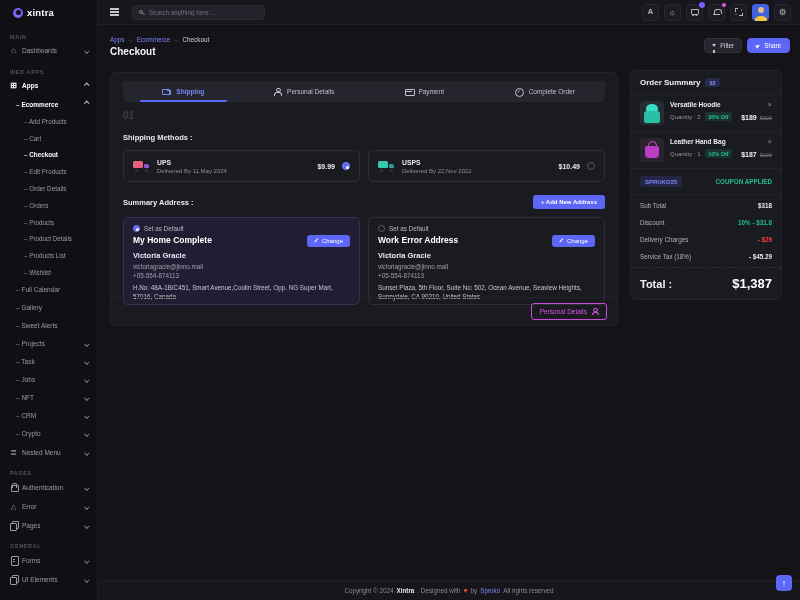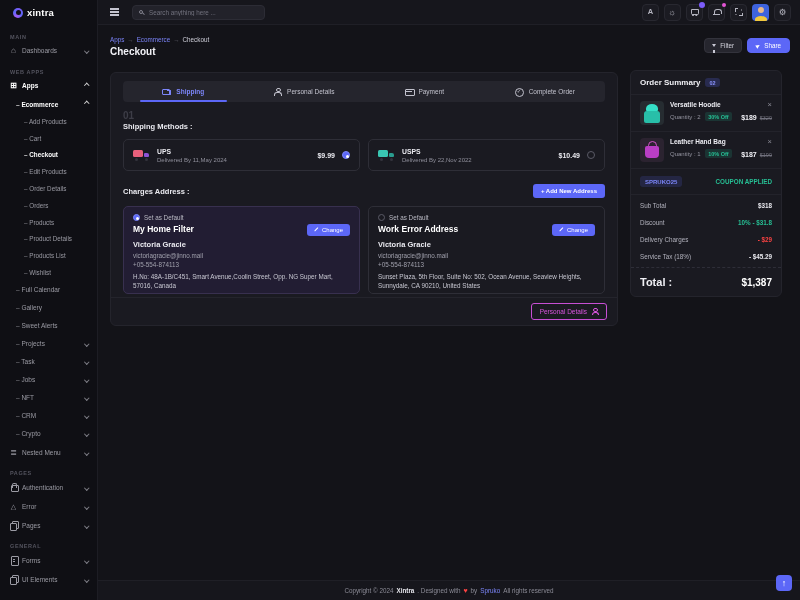--- a/index.html
+++ b/index.html
@@ -86,21 +86,21 @@
   .icon-truck .tico::before{content:"";position:absolute;left:0;top:1px;width:5.2px;height:4.2px;border:1px solid currentColor;border-radius:1px;}
   .icon-truck .tico::after{content:"";position:absolute;right:0.4px;top:2.2px;width:3px;height:3px;border:1px solid currentColor;border-left:none;border-radius:0 1px 1px 0;}
   .icon-user .tico::before{content:"";position:absolute;top:0;left:2.7px;width:2.8px;height:2.8px;border:1px solid currentColor;border-radius:50%;}
   .icon-user .tico::after{content:"";position:absolute;bottom:0;left:1px;width:6px;height:2.8px;border:1px solid currentColor;border-bottom:none;border-radius:3px 3px 0 0;}
   .icon-card .tico::before{content:"";position:absolute;left:0.5px;top:1px;width:8px;height:5.5px;border:1px solid currentColor;border-radius:1px;}
   .icon-card .tico::after{content:"";position:absolute;left:1px;top:3px;width:7px;height:1px;background:currentColor;}
   .icon-check .tico::before{content:"✓";position:absolute;left:1px;top:0;font-size:5.5px;line-height:7.5px;width:7px;text-align:center;}
   .icon-check .tico::after{content:"";position:absolute;left:0.5px;top:0.5px;width:7px;height:7px;border:1px solid currentColor;border-radius:50%;}
 
   .step-num{margin-top:8px;font-size:10px;font-weight:bold;color:#3d3d47;}
-  .sec-heading{margin-top:1px;font-size:7.5px;font-weight:bold;color:#eaeaf0;}
+  .sec-heading{margin-top:12px;font-size:7.5px;font-weight:bold;color:#eaeaf0;}
   .methods{margin-top:8px;display:flex;gap:8px;}
   .method{flex:1;height:32px;border:1px solid #2e2e37;border-radius:5px;display:flex;align-items:center;padding:0 9px;gap:7px;cursor:pointer;}
   .truck-art{width:17px;height:12px;position:relative;flex:none;}
   .truck-art .box{position:absolute;left:0;top:1px;width:10px;height:7px;border-radius:1.5px;}
   .truck-art .cab{position:absolute;right:1px;top:3.5px;width:5.5px;height:4.5px;border-radius:1px 2px 1px 1px;}
   .truck-art .w1{position:absolute;left:2px;bottom:0;width:3px;height:3px;border-radius:50%;background:#33333d;}
   .truck-art .w2{position:absolute;right:2px;bottom:0;width:3px;height:3px;border-radius:50%;background:#33333d;}
   .icon-ups .box{background:#e8607c;}  .icon-ups .cab{background:#8f54d8;}
   .icon-usps .box{background:#39c6b2;} .icon-usps .cab{background:#2a9d8f;}
   .m-info{display:flex;flex-direction:column;gap:2px;}
@@ -159,21 +159,21 @@
   .coupon-badge{background:rgba(92,103,247,.16);color:#7c86fa;font-size:6px;font-weight:bold;padding:2.5px 5px;border-radius:3px;}
   .coupon-status{margin-left:auto;font-size:6.3px;font-weight:bold;color:#26bf94;}
   .os-rows{border-top:1px solid #23232b;padding:2px 0;}
   .os-row{padding:5px 9px;display:flex;align-items:center;}
   .os-row .lbl{font-size:6.3px;color:#b2b2bd;}
   .os-row .val{margin-left:auto;font-size:6.3px;font-weight:bold;color:#e8e8ee;}
   .os-row.state-green .val{color:#26bf94;}
   .os-row.state-red .val{color:#fb4242;}
   .os-total{border-top:1px dashed #2e2e38;padding:8px 9px;display:flex;align-items:center;}
   .os-total .lbl{font-size:11px;font-weight:bold;color:#f0f0f5;}
-  .os-total .val{margin-left:auto;font-size:10px;font-weight:bold;color:#ffffff;}
+  .os-total .val{margin-left:auto;font-size:13px;font-weight:bold;color:#ffffff;}
 
   
   .footer{position:absolute;left:98px;bottom:0;width:702px;height:20px;background:#16161c;border-top:1px solid #1f1f26;display:flex;align-items:center;justify-content:center;gap:3px;font-size:6.3px;color:#8b8b96;}
   .footer .brand{color:#e8e8ee;font-weight:bold;}
   .footer .heart{color:#fb4242;font-size:7px;}
   .footer .spruko{color:#7c86fa;cursor:pointer;}
   .scroll-top{position:absolute;right:8px;bottom:9px;width:16px;height:16px;background:#5c67f7;border-radius:4px;display:flex;align-items:center;justify-content:center;color:#fff;font-size:9px;cursor:pointer;z-index:6;}
 </style>
 </head>
 <body>
@@ -481,32 +481,32 @@
             <span class="m-info">
               <span class="m-name">USPS</span>
               <span class="m-sub">Delivered By 22,Nov 2022</span>
             </span>
             <span class="m-price">$10.49</span>
             <span class="radio"></span>
           </div>
         </div>
 
       <div class="addr-head">
-        <span class="sec-heading" style="margin-top:0">Charges Address :</span>
+        <span class="sec-heading" style="margin-top:0">Summary Address :</span>
         <span class="btn-add-addr">+ Add New Address</span>
       </div>
 
       <div class="addresses">
 
           <div class="addr-card state-checked active">
             <span class="addr-default">
               <span class="radio"></span>
               <span>Set as Default</span>
             </span>
-            <div class="addr-title">My Home Filter</div>
+            <div class="addr-title">My Home Complete</div>
             <span class="btn-change">
               <span class="i-pencil"></span>
               <span>Change</span>
             </span>
             <div class="addr-name">Victoria Gracie</div>
             <div class="addr-email">victoriagracie@jinno.mail</div>
             <div class="addr-phone">+05-554-874113</div>
             <div class="addr-lines">H.No: 48A-1B/C451, Smart Avenue,Coolin Street, Opp. NG Super Mart, 57016, Canada</div>
           </div>
 

